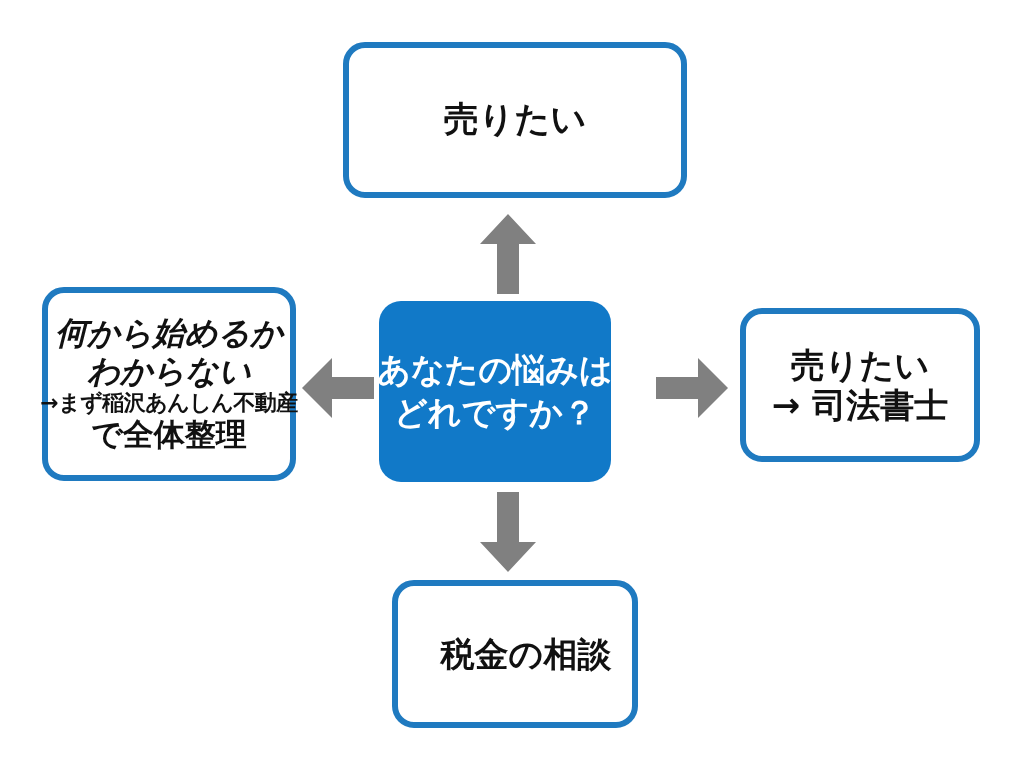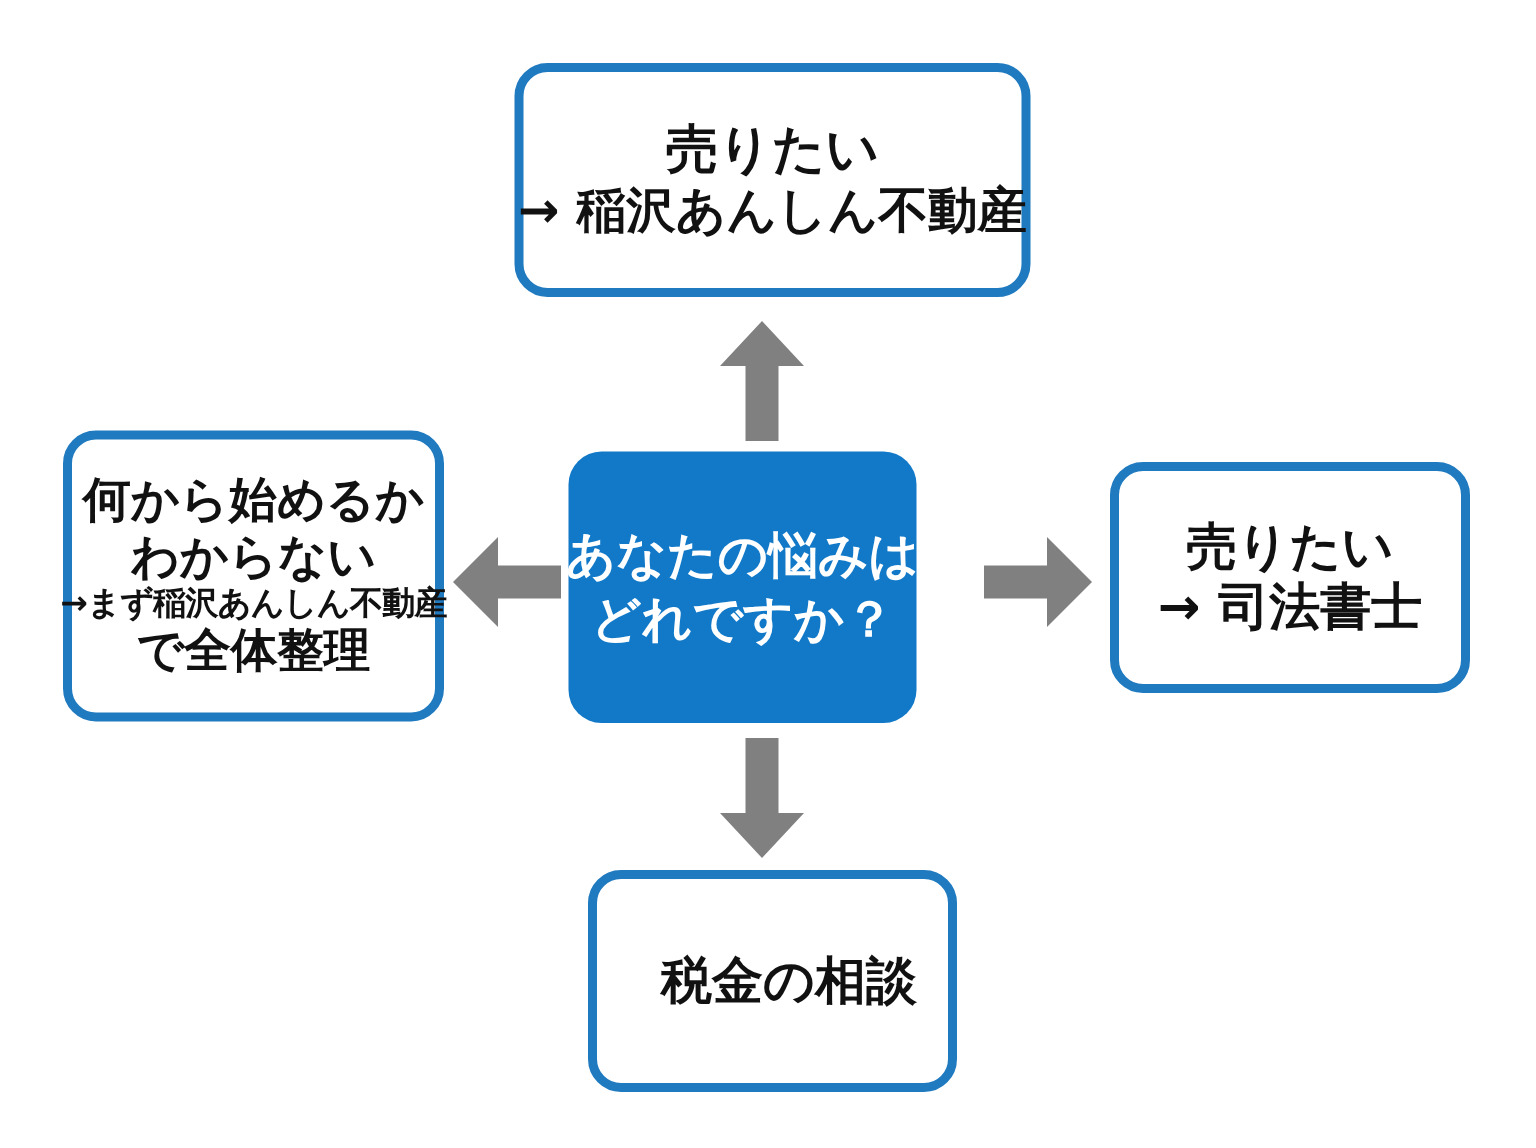--- a/index.html
+++ b/index.html
@@ -68,21 +68,21 @@
   #node-left   { left: 42px;  top: 287px; width: 254px; height: 194px; }
   #node-right  { left: 740px; top: 308px; width: 240px; height: 154px; }
   #node-bottom { left: 392px; top: 580px; width: 246px; height: 148px; padding-left: 22px; }
   #node-center { left: 379px; top: 301px; width: 232px; height: 181px; }
 
   
   #node-top .ln            { font-size: 35px; }
   #node-top .ln.l2         { font-size: 33px; }
 
   #node-left .ln.l1,
-  #node-left .ln.l2        { font-size: 32px; }
+  #node-left .ln.l2        { font-size: 32px; font-style: italic; }
   #node-left .ln.l3        { font-size: 22px; letter-spacing: -0.5px; }
   #node-left .ln.l4        { font-size: 31px; }
 
   #node-right .ln          { font-size: 34px; }
   #node-bottom .ln         { font-size: 34px; }
 
   #node-center .ln         { font-size: 33px; }
 
   
   .arrow {
@@ -96,21 +96,20 @@
   #arrow-left   { left: 302px; top: 358px; width: 72px;  height: 60px; }
   #arrow-right  { left: 656px; top: 358px; width: 72px;  height: 60px; }
 </style>
 </head>
 <body>
 
 <div id="canvas">
 
   <div class="node" id="node-top">
     <span class="ln l1">売りたい</span>
-    <span class="ln l2">→ 稲沢あんしん不動産</span>
   </div>
 
   <div class="node" id="node-left">
     <span class="ln l1">何から始めるか</span>
     <span class="ln l2">わからない</span>
     <span class="ln l3">→まず稲沢あんしん不動産</span>
     <span class="ln l4">で全体整理</span>
   </div>
 
   <div class="node" id="node-right">

